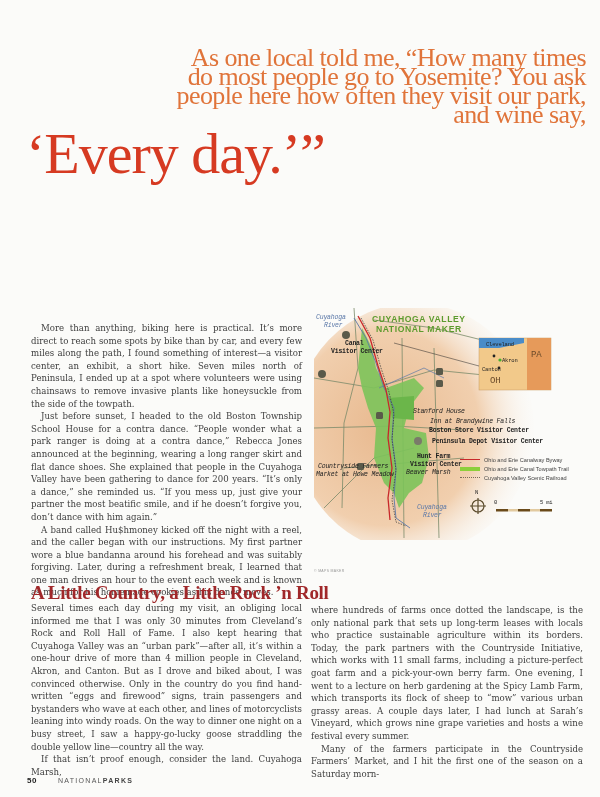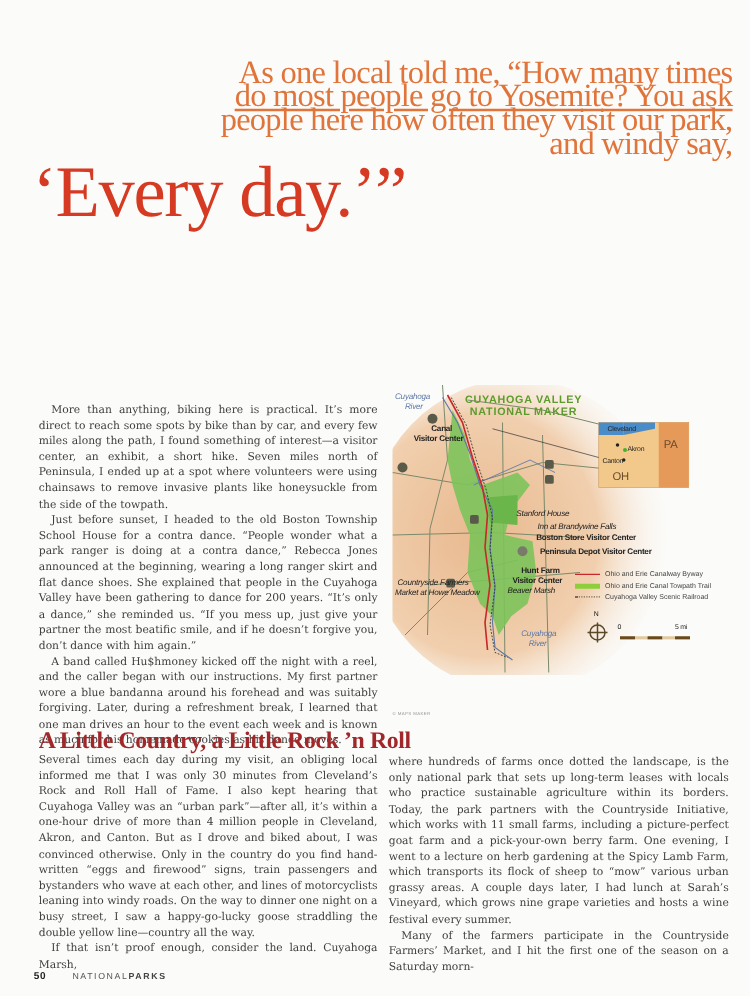--- a/index.html
+++ b/index.html
@@ -3,39 +3,39 @@
 <meta charset="utf-8">
 <style>
   * { box-sizing: border-box; margin: 0; padding: 0; }
   html, body { width: 600px; height: 797px; background: #fbfbf9; overflow: hidden; }
   body { position: relative; font-family: "DejaVu Serif", serif; color: #3a3a3a; }
 
   .pullquote { position: absolute; left: 26px; top: 48px; width: 560px; color: #e0743a;
     font-family: "Liberation Serif", serif; font-weight: normal; text-align: right; }
   .pq-line { display: block; font-size: 26px; line-height: 19px; letter-spacing: -0.6px; white-space: nowrap; }
   .pq-l1 { margin-left: 0; }
-  .pq-l2 { margin-left: 40px; text-decoration: underline; }
+  .pq-l2 { margin-left: 40px; }
   .pq-l3 { margin-left: 16px; }
   .pq-l4 { margin-left: 30px; }
   .pq-big { position: absolute; left: 0; top: 76px; font-size: 58px; line-height: 60px; color: #d63a22;
     letter-spacing: -1px; white-space: nowrap; }
 
   .col { position: absolute; font-size: 8.6px; line-height: 12.6px; color: #3e3e3e; text-align: justify; }
   .col p { text-indent: 10px; }
   .col p.noindent { text-indent: 0; }
   .col-left-top { left: 31px; top: 322px; width: 271px; }
   .col-left-bottom { left: 31px; top: 602px; width: 271px; }
   .col-right-bottom { left: 311px; top: 604px; width: 272px; }
 
   .subhead { position: absolute; left: 31px; top: 582px; width: 275px; font-family: "Liberation Serif", serif;
     font-weight: bold; font-size: 19px; color: #a0282a; letter-spacing: -0.3px; white-space: nowrap; }
 
   .map { position: absolute; left: 314px; top: 308px; width: 272px; height: 232px; }
   .map svg { width: 100%; height: 100%; }
-  .map-label { position: absolute; font-family: Liberation Sans, sans-serif; font-size: 6.5px; color: #222;
+  .map-label { position: absolute; font-family: Liberation Mono, monospace; font-size: 6.5px; color: #222;
     white-space: nowrap; font-weight: bold; letter-spacing: -0.2px; }
   .map-label.italic { font-style: italic; font-weight: normal; }
   .map-label.river { color: #5b78a8; font-style: italic; font-weight: normal; }
   .map-title { position: absolute; left: 58px; top: 6px; font-family: "Liberation Sans", sans-serif;
     font-weight: bold; font-size: 8.6px; line-height: 10px; color: #5d9b2e; letter-spacing: 0.6px; text-align: center; }
   .legend { position: absolute; left: 146px; top: 147px; }
   .legend-row { display: flex; align-items: center; height: 9px; }
   .legend-swatch { width: 20px; height: 3px; margin-right: 4px; }
   .legend-text { font-family: "Liberation Sans", sans-serif; font-size: 5.6px; color: #444; white-space: nowrap; }
   .credit { position: absolute; left: 314px; top: 569px; font-family: "Liberation Sans", sans-serif; font-size: 3.5px;
@@ -46,21 +46,21 @@
   .folio .num { font-weight: bold; color: #222; font-size: 8px; letter-spacing: 0.5px; margin-right: 21px; }
   .folio .brand-bold { font-weight: bold; color: #444; }
 </style>
 </head>
 <body>
 
 <div class="pullquote">
   <span class="pq-line pq-l1">As one local told me, “How many times</span>
   <span class="pq-line pq-l2">do most people go to Yosemite? You ask</span>
   <span class="pq-line pq-l3">people here how often they visit our park,</span>
-  <span class="pq-line pq-l4">and windy say,</span>
+  <span class="pq-line pq-l4">and wine say,</span>
   <span class="pq-big">‘Every day.’”</span>
 </div>
 
 <div class="col col-left-top">
   <p>More than anything, biking here is practical. It’s more direct to reach some spots by bike than by car, and every few miles along the path, I found something of interest—a visitor center, an exhibit, a short hike. Seven miles north of Peninsula, I ended up at a spot where volunteers were using chainsaws to remove invasive plants like honeysuckle from the side of the towpath.</p>
   <p>Just before sunset, I headed to the old Boston Township School House for a contra dance. “People wonder what a park ranger is doing at a contra dance,” Rebecca Jones announced at the beginning, wearing a long ranger skirt and flat dance shoes. She explained that people in the Cuyahoga Valley have been gathering to dance for 200 years. “It’s only a dance,” she reminded us. “If you mess up, just give your partner the most beatific smile, and if he doesn’t forgive you, don’t dance with him again.”</p>
   <p>A band called Hu$hmoney kicked off the night with a reel, and the caller began with our instructions. My first partner wore a blue bandanna around his forehead and was suitably forgiving. Later, during a refreshment break, I learned that one man drives an hour to the event each week and is known as much for his homemade cookies as his dance moves.</p>
 </div>
 
 <div class="map">

